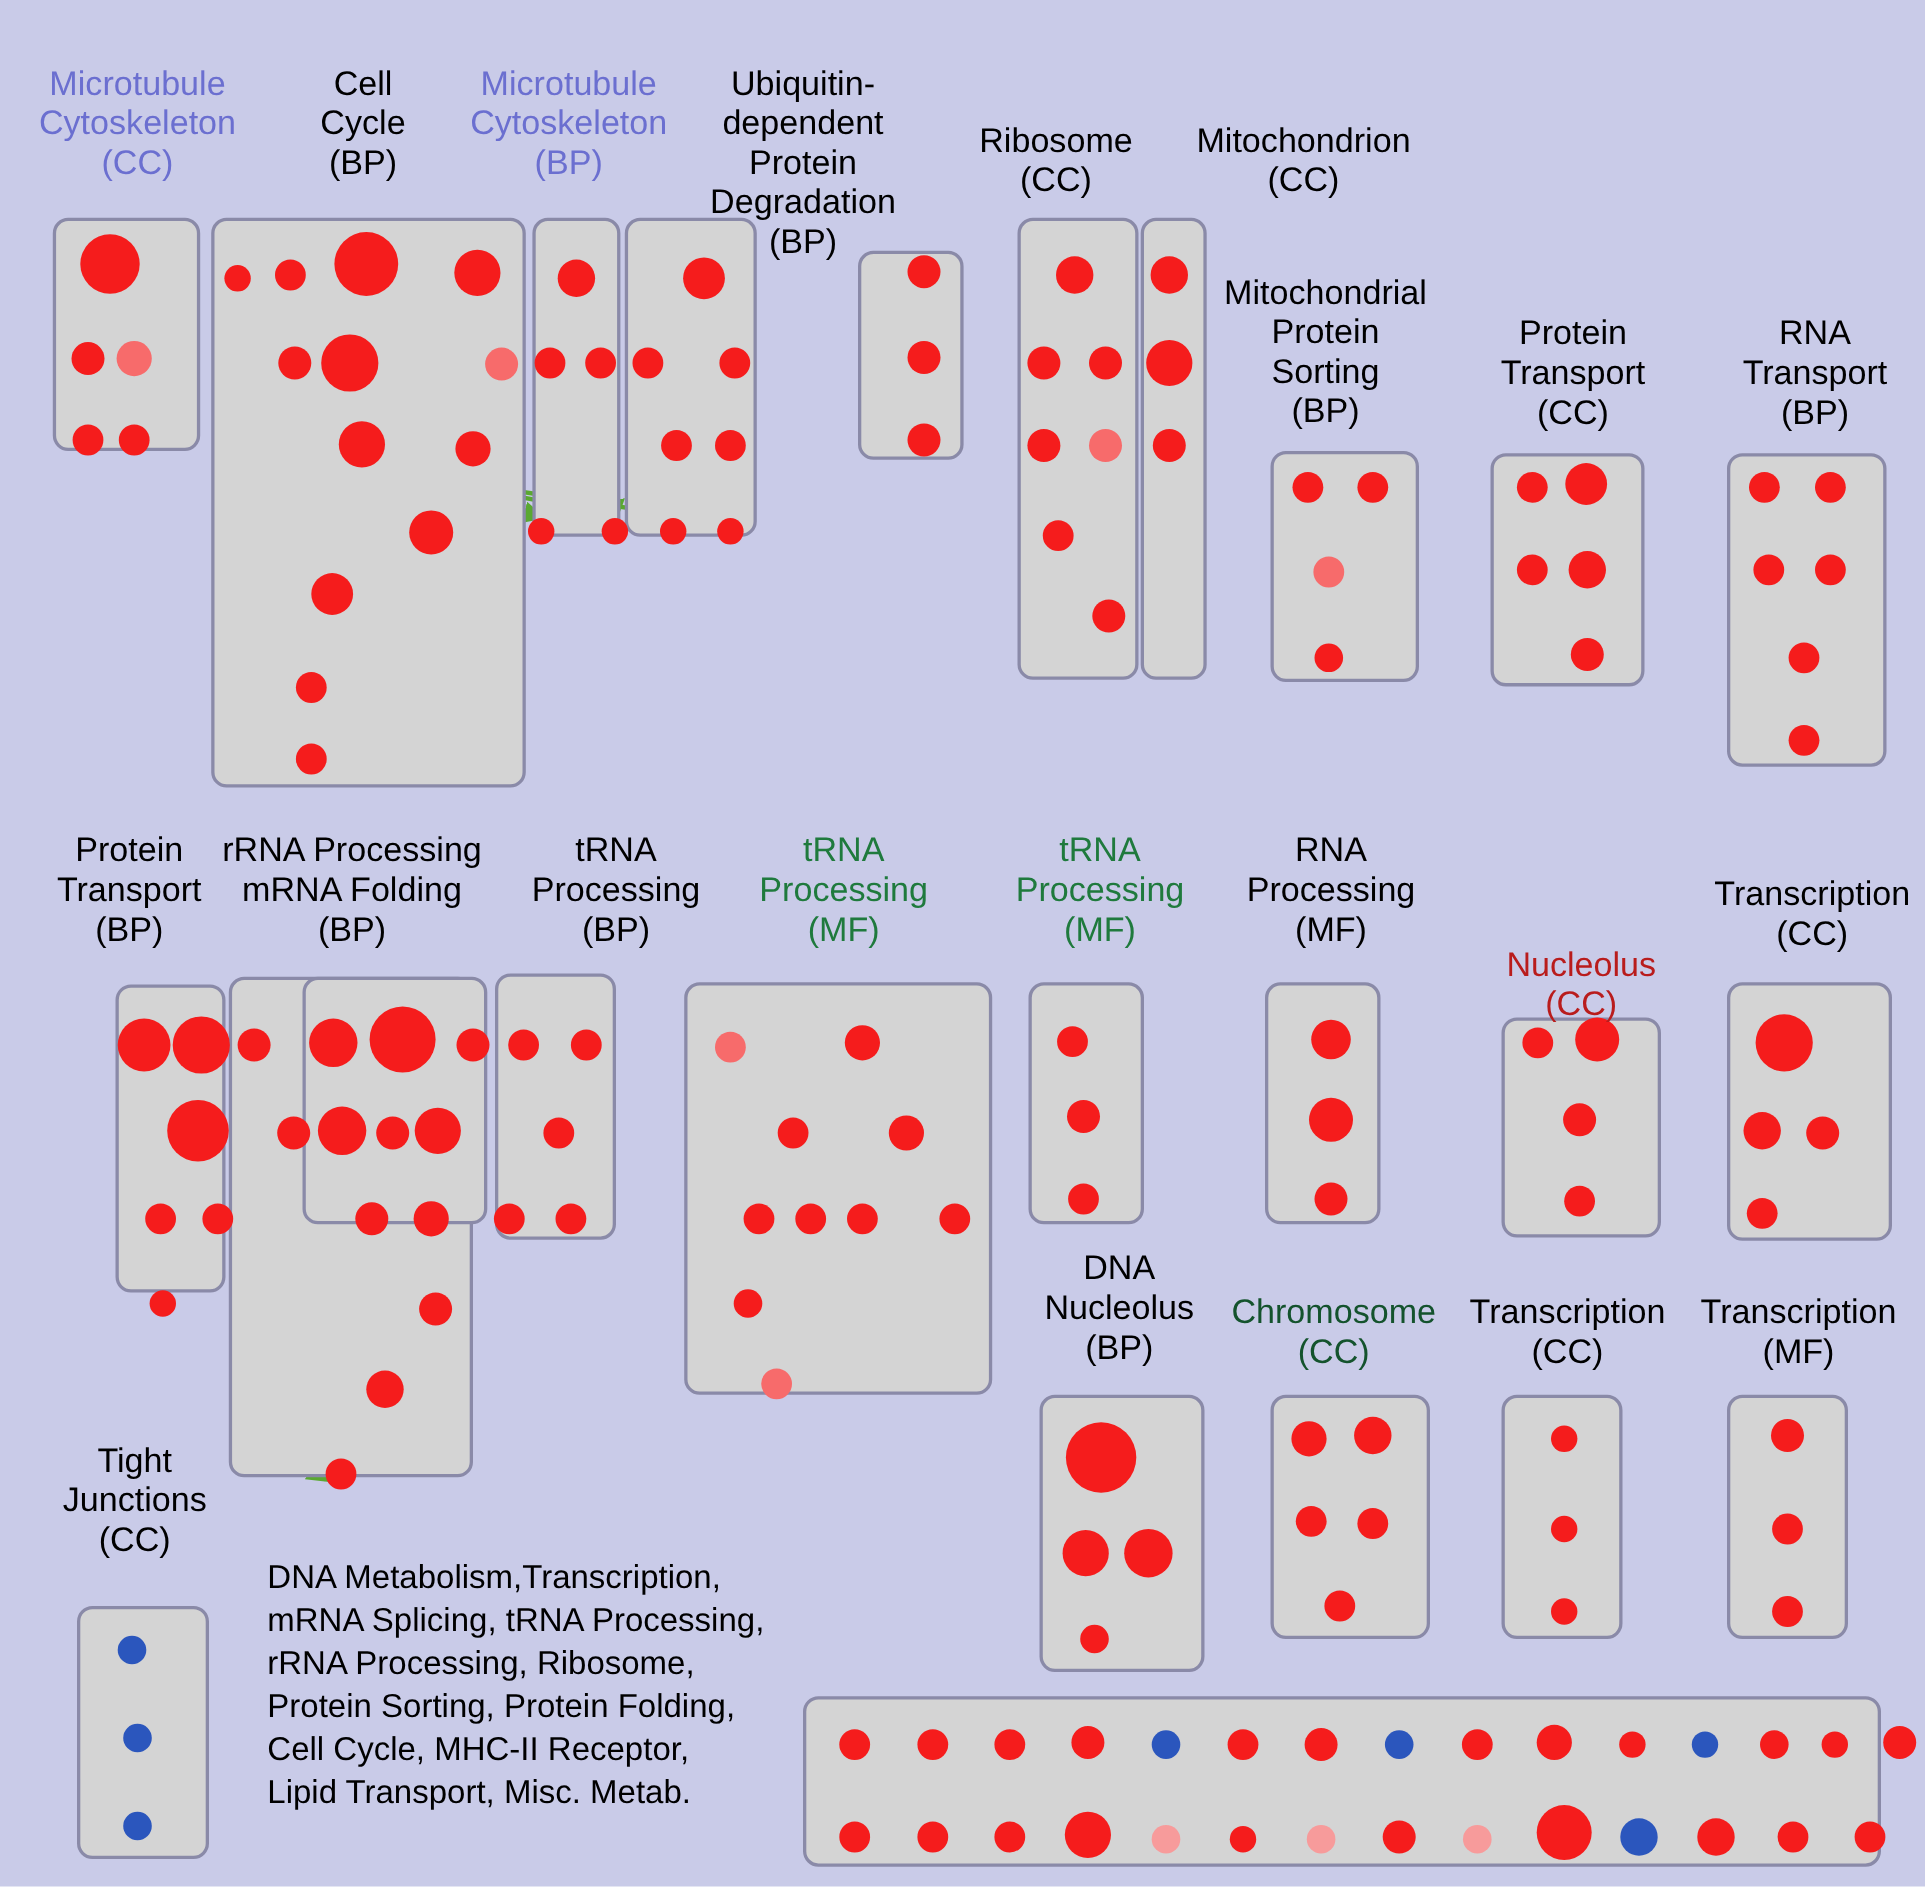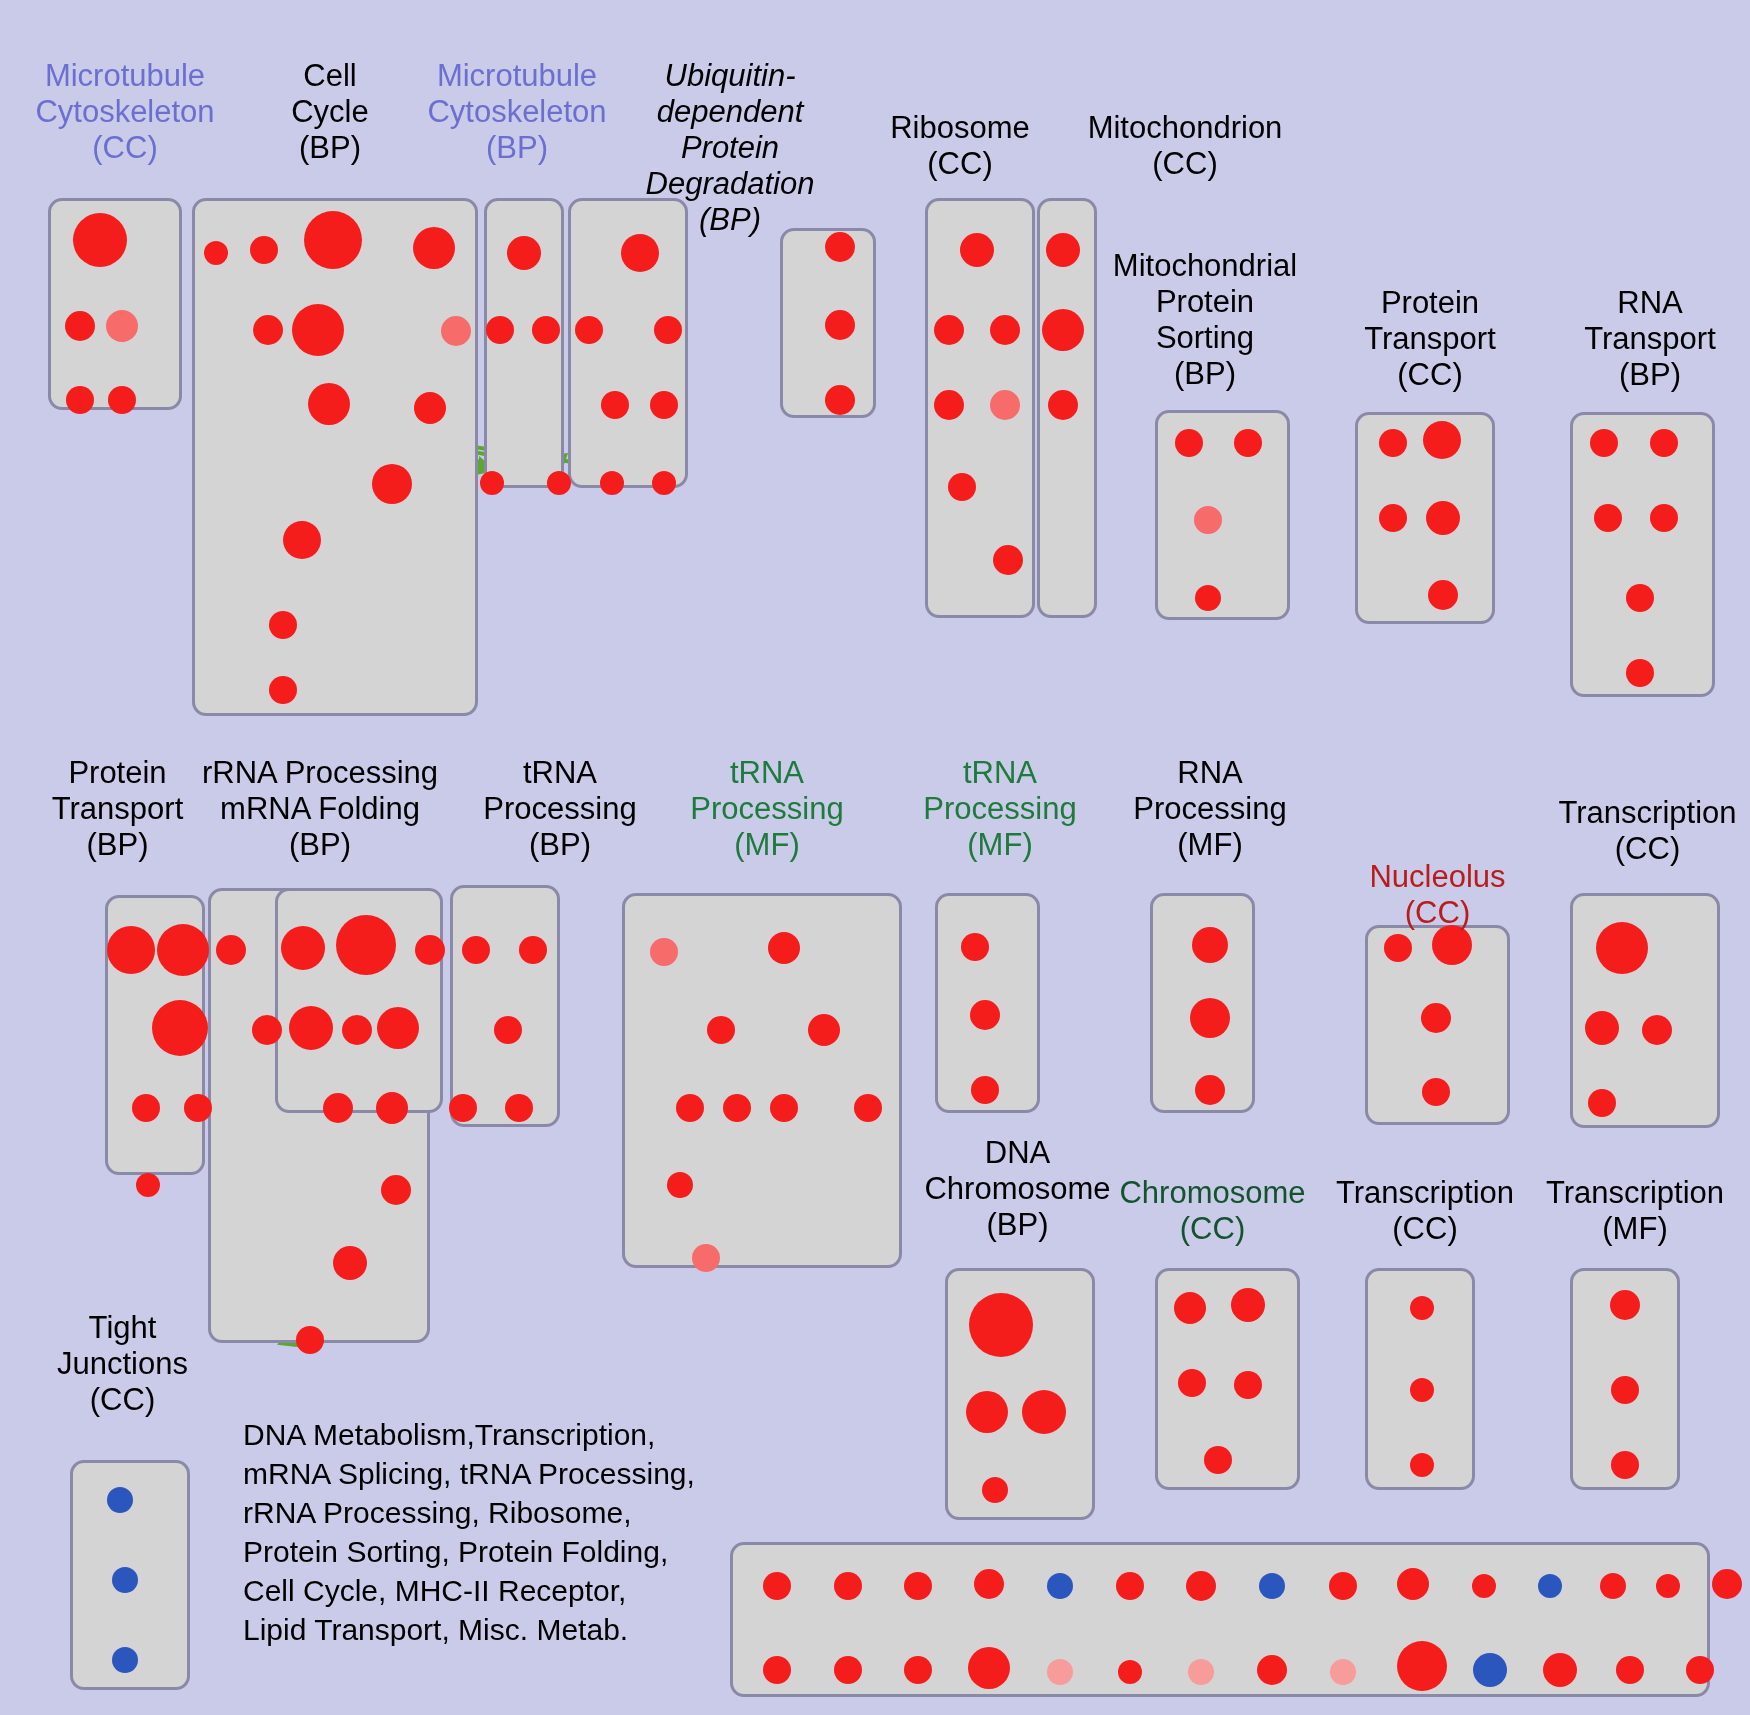--- a/index.html
+++ b/index.html
@@ -422,21 +422,21 @@
   <div id="labels-layer">
       <div class="label" style="left: 18px; top: 58px; width: 214px; color: rgb(107, 111, 208);">Microtubule
 Cytoskeleton
 (CC)</div>
       <div class="label" style="left: 255px; top: 58px; width: 150px; color: rgb(0, 0, 0);">Cell
 Cycle
 (BP)</div>
       <div class="label" style="left: 410px; top: 58px; width: 214px; color: rgb(107, 111, 208);">Microtubule
 Cytoskeleton
 (BP)</div>
-      <div class="label" style="left: 630px; top: 58px; width: 200px; color: rgb(0, 0, 0); font-style: italic;">Ubiquitin-
+      <div class="label" style="left: 630px; top: 58px; width: 200px; color: rgb(0, 0, 0);">Ubiquitin-
 dependent
 Protein
 Degradation
 (BP)</div>
       <div class="label" style="left: 875px; top: 110px; width: 170px; color: rgb(0, 0, 0);">Ribosome
 (CC)</div>
       <div class="label" style="left: 1075px; top: 110px; width: 220px; color: rgb(0, 0, 0);">Mitochondrion
 (CC)</div>
       <div class="label" style="left: 1100px; top: 248px; width: 210px; color: rgb(0, 0, 0);">Mitochondrial
 Protein
@@ -464,21 +464,21 @@
 Processing
 (MF)</div>
       <div class="label" style="left: 1120px; top: 755px; width: 180px; color: rgb(0, 0, 0);">RNA
 Processing
 (MF)</div>
       <div class="label" style="left: 1345px; top: 839px; width: 185px; color: #b91c1c; margin-top: 20px;">Nucleolus
 (CC)</div>
       <div class="label" style="left: 1545px; top: 795px; width: 205px; color: rgb(0, 0, 0);">Transcription
 (CC)</div>
       <div class="label" style="left: 915px; top: 1135px; width: 205px; color: rgb(0, 0, 0);">DNA
-Chromosome
+Nucleolus
 (BP)</div>
       <div class="label" style="left: 1105px; top: 1175px; width: 215px; color: #14532d;">Chromosome
 (CC)</div>
       <div class="label" style="left: 1320px; top: 1175px; width: 210px; color: rgb(0, 0, 0);">Transcription
 (CC)</div>
       <div class="label" style="left: 1530px; top: 1175px; width: 210px; color: rgb(0, 0, 0);">Transcription
 (MF)</div>
       <div class="label" style="left: 35px; top: 1310px; width: 175px; color: rgb(0, 0, 0);">Tight
 Junctions
 (CC)</div>

